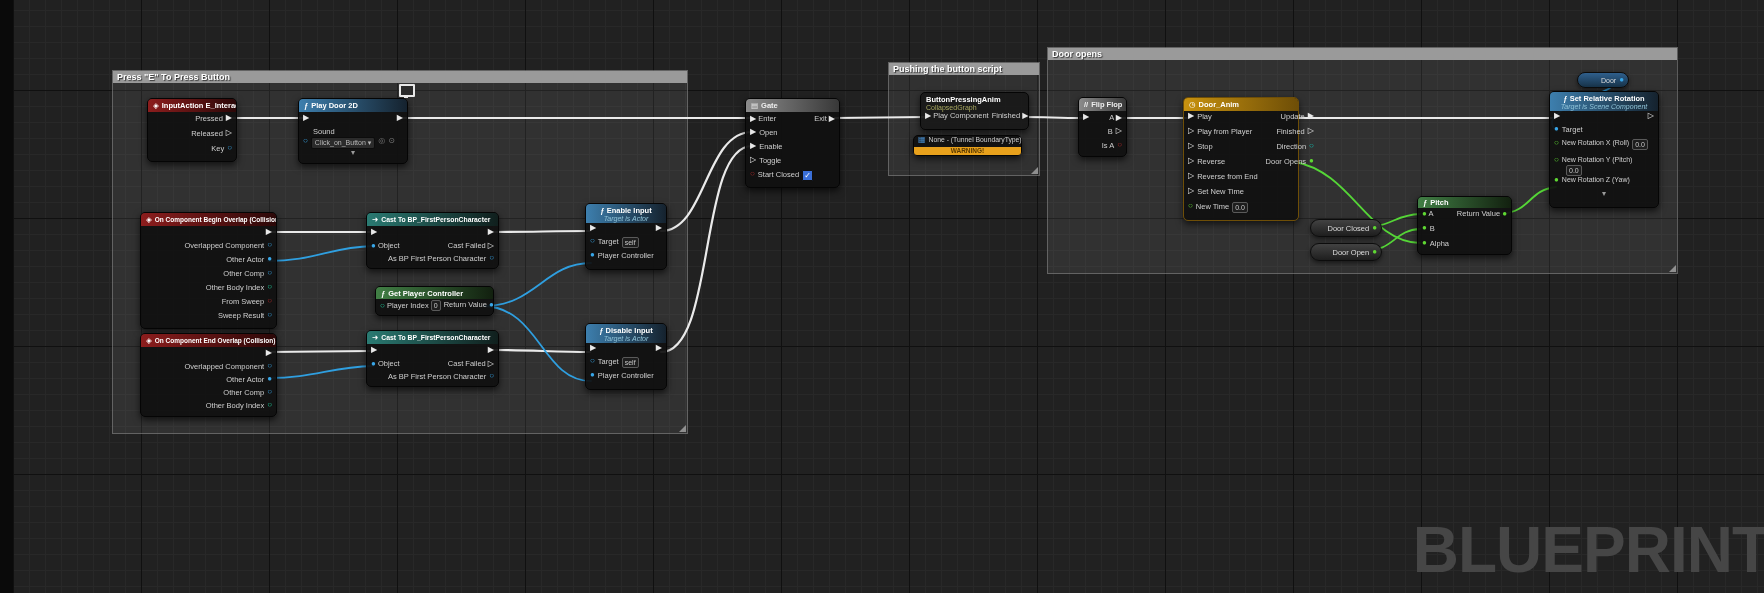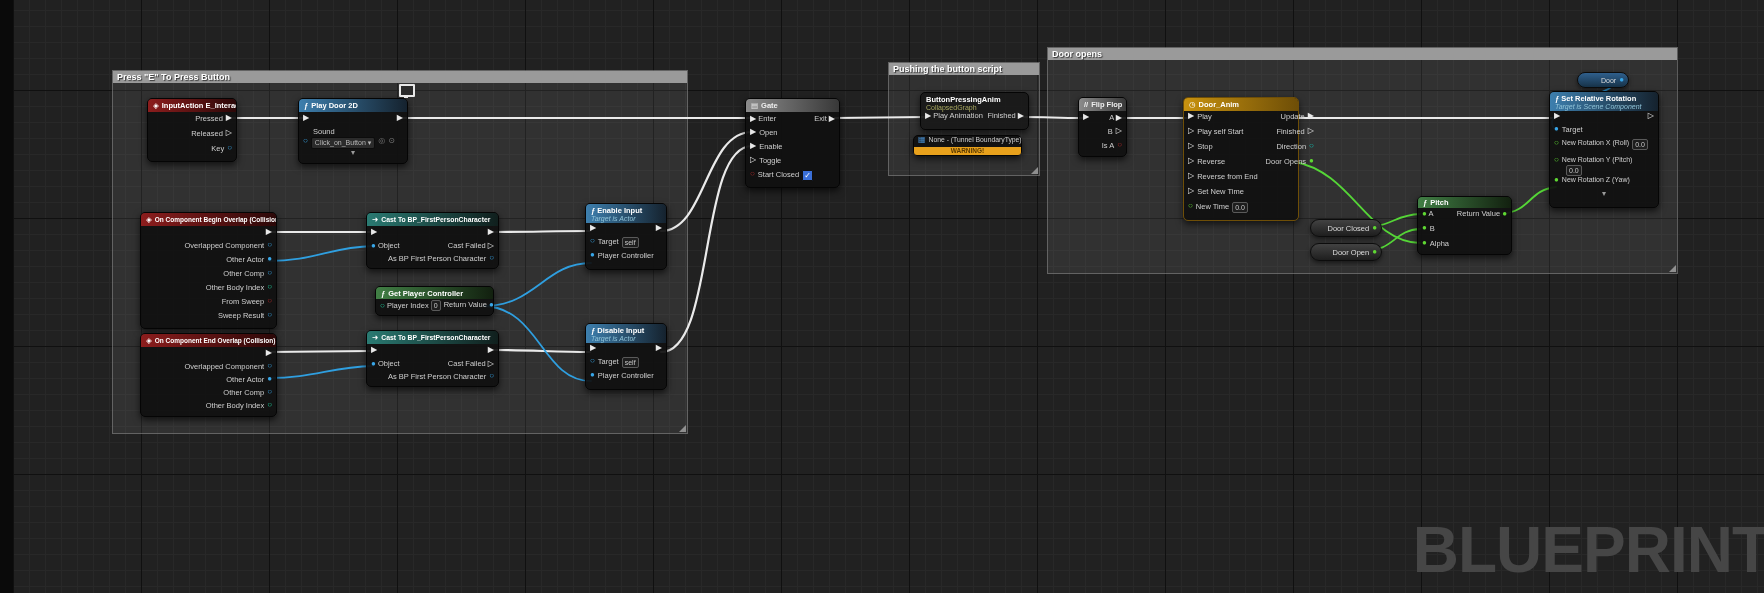--- a/index.html
+++ b/index.html
@@ -25,21 +25,21 @@
     border-left:7px solid transparent;border-bottom:7px solid #8f8f8f;}
   
   .node{position:absolute;background:rgba(16,16,16,0.93);border:1px solid #050505;border-radius:5px;
     box-shadow:0 3px 7px rgba(0,0,0,.65);z-index:3;color:#cfcfcf;}
   .hdr{display:flex;align-items:center;gap:3px;height:13px;padding:0 5px;border-radius:4px 4px 0 0;
     font-size:7.5px;font-weight:bold;color:#fff;white-space:nowrap;overflow:hidden;}
   .hdr2{padding:2px 5px 1px;border-radius:4px 4px 0 0;white-space:nowrap;overflow:hidden;}
   .hdr2 .t{font-size:7.5px;font-weight:bold;color:#fff;}
   .hdr2 .s{font-size:7px;font-style:italic;color:#8fc3d8;}
   .red{background:linear-gradient(90deg,#8c1d1d,#2c0808);}
-  .blue{background:linear-gradient(90deg,#3d7fae,#15222e);}
+  .blue{background:linear-gradient(90deg,#3d7fae,#15222e);text-align:center;}
   .teal{background:linear-gradient(90deg,#2a7a72,#101f1d);}
   .green{background:linear-gradient(90deg,#417f45,#12200f);}
   .gold{background:linear-gradient(90deg,#c8920f,#6e4e07);}
   .gray{background:linear-gradient(90deg,#8c8c8c,#383838);}
   .rows{padding:2px 0 3px;}
   .row{display:flex;align-items:flex-start;gap:3px;height:13px;padding:0 4px;white-space:nowrap;
     font-size:7.5px;color:#cfcfcf;}
   .row.r{justify-content:flex-end}
   .row.sp{justify-content:space-between}
   .h14{height:14px}.h15{height:15px}
@@ -353,21 +353,21 @@
           <span>Start Closed</span>
           <span class="chk">✓</span>
         </div>
     </div>
   </div>
 
   <div class="node" style="left:920px;top:92px;width:107px;height:36px;background:#191919f2">
     <div class="ttl-plain">ButtonPressingAnim</div>
     <div class="sub-olive">CollapsedGraph</div>
     <div class="row sp" style="height:12px">
-        <span><span class="pin cw">▶</span> <span>Play Animation</span></span>
+        <span><span class="pin cw">▶</span> <span>Play Component</span></span>
         <span><span>Finished</span> <span class="pin cw">▶</span></span>
       </div>
   </div>
 
   <div class="node" style="left:913px;top:135px;width:107px;height:19px">
     <div class="row" style="height:11px;font-size:6.8px">
         <span class="pin" style="color:#4a90d0">▦</span>
         <span>None -  (Tunnel BoundaryType)</span>
       </div>
     <div class="warnbar">WARNING!</div>
@@ -400,21 +400,21 @@
         <span>Door_Anim</span>
       </div>
     <div class="tl-cols">
       <div>
         <div class="row h15">
             <span class="pin cw">▶</span>
             <span>Play</span>
           </div>
         <div class="row h15">
             <span class="pin cw">▷</span>
-            <span>Play self Start</span>
+            <span>Play from Player</span>
           </div>
         <div class="row h15">
             <span class="pin cw">▷</span>
             <span>Stop</span>
           </div>
         <div class="row h15">
             <span class="pin cw">▷</span>
             <span>Reverse</span>
           </div>
         <div class="row h15">

